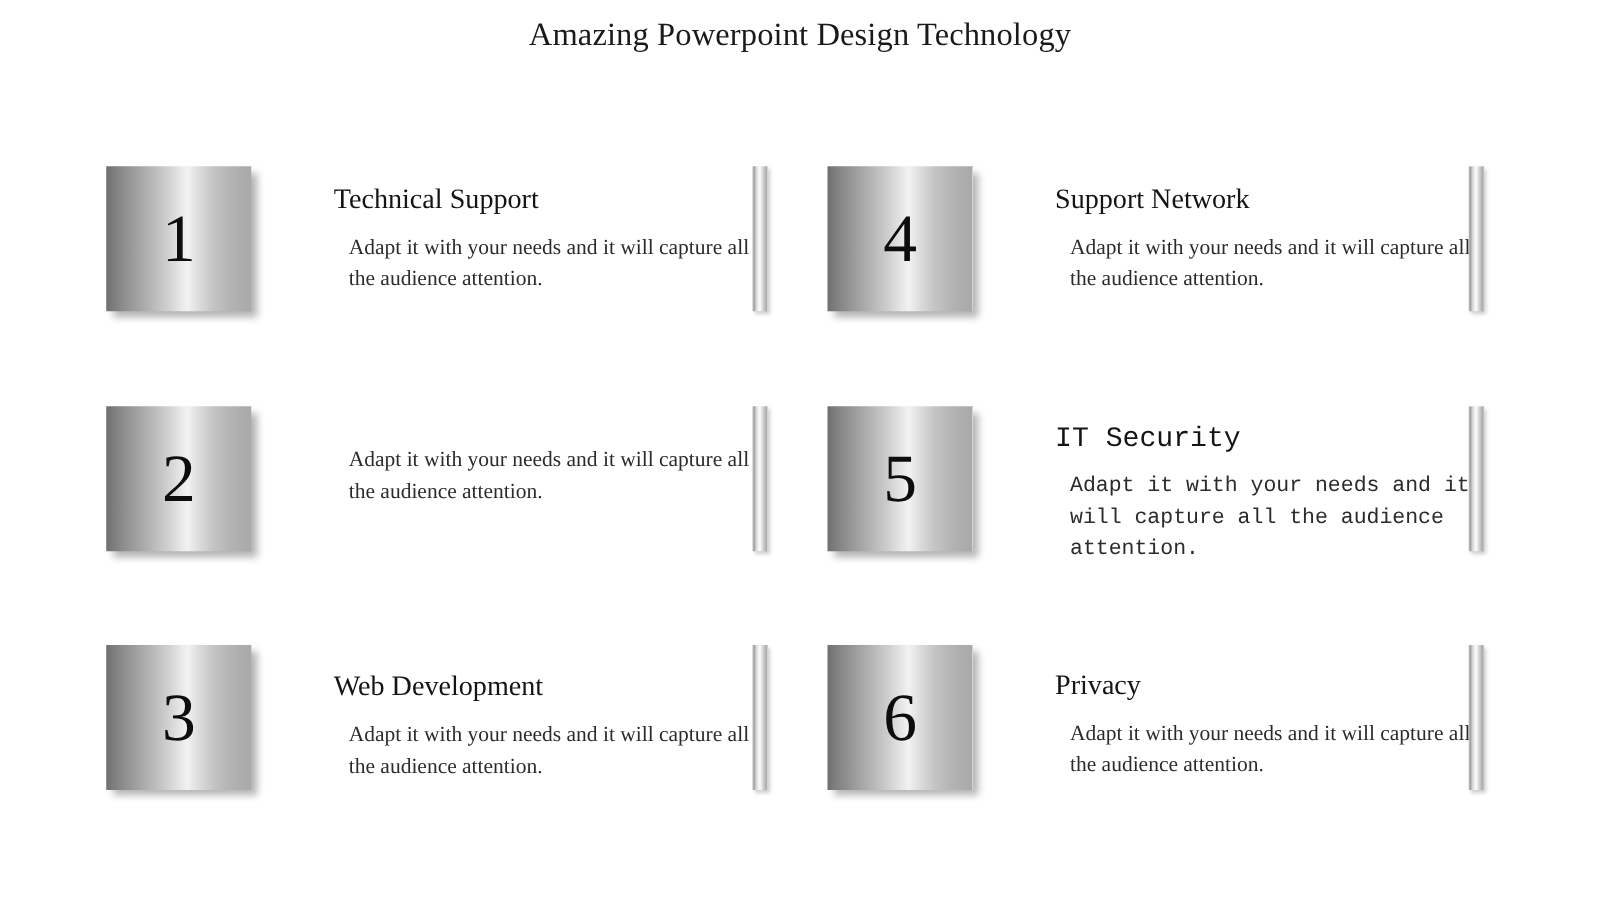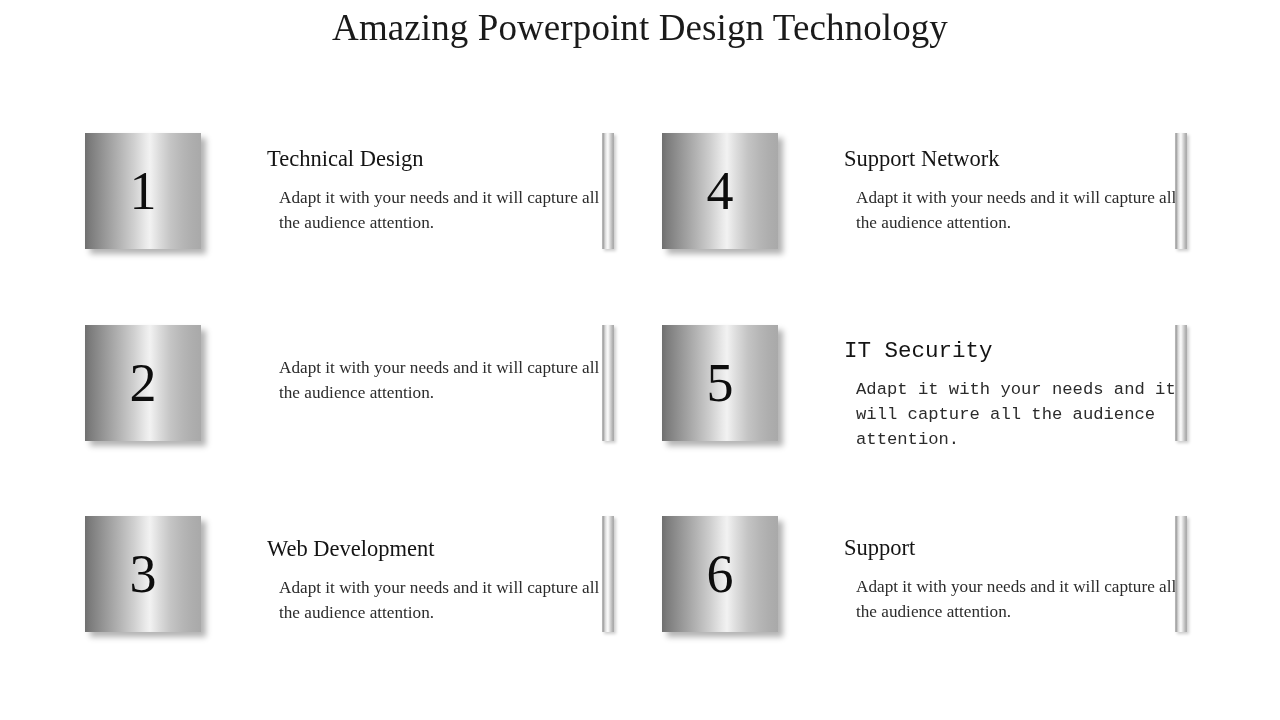--- a/index.html
+++ b/index.html
@@ -26,21 +26,21 @@
     background: #ffffff;
   }
 
   
   .slide-title {
     position: absolute;
     left: 0;
     top: 8px;
     width: 1280px;
     text-align: center;
-    font-size: 37px;
+    font-size: 26px;
     font-weight: 400;
     letter-spacing: 0.1px;
     color: #1a1a1a;
     line-height: 40px;
     white-space: nowrap;
   }
 
   
   .item {
     position: absolute;
@@ -138,21 +138,21 @@
 
 <div class="slide">
 
   <div class="slide-title">Amazing Powerpoint Design Technology</div>
 
   <div class="item" style="left:85px; top:133px;">
     <div class="num-square">
       <div class="num">1</div>
     </div>
     <div class="item-text" style="top:12px;">
-      <div class="item-title">Technical Design</div>
+      <div class="item-title">Technical Support</div>
       <div class="item-desc">Adapt it with your needs and it will capture all the audience attention.</div>
     </div>
     <div class="bar" style="left:517px; top:0px;"></div>
   </div>
 
   <div class="item" style="left:85px; top:325px;">
     <div class="num-square">
       <div class="num">2</div>
     </div>
     <div class="item-text" style="top:18px;">
@@ -192,19 +192,19 @@
       <div class="item-desc">Adapt it with your needs and it will capture all the audience attention.</div>
     </div>
     <div class="bar" style="left:513px; top:0px;"></div>
   </div>
 
   <div class="item" style="left:662px; top:516px;">
     <div class="num-square">
       <div class="num">6</div>
     </div>
     <div class="item-text" style="top:18px;">
-      <div class="item-title">Support</div>
+      <div class="item-title">Privacy</div>
       <div class="item-desc">Adapt it with your needs and it will capture all the audience attention.</div>
     </div>
     <div class="bar" style="left:513px; top:0px;"></div>
   </div>
 
 </div>
 
 </body></html>

